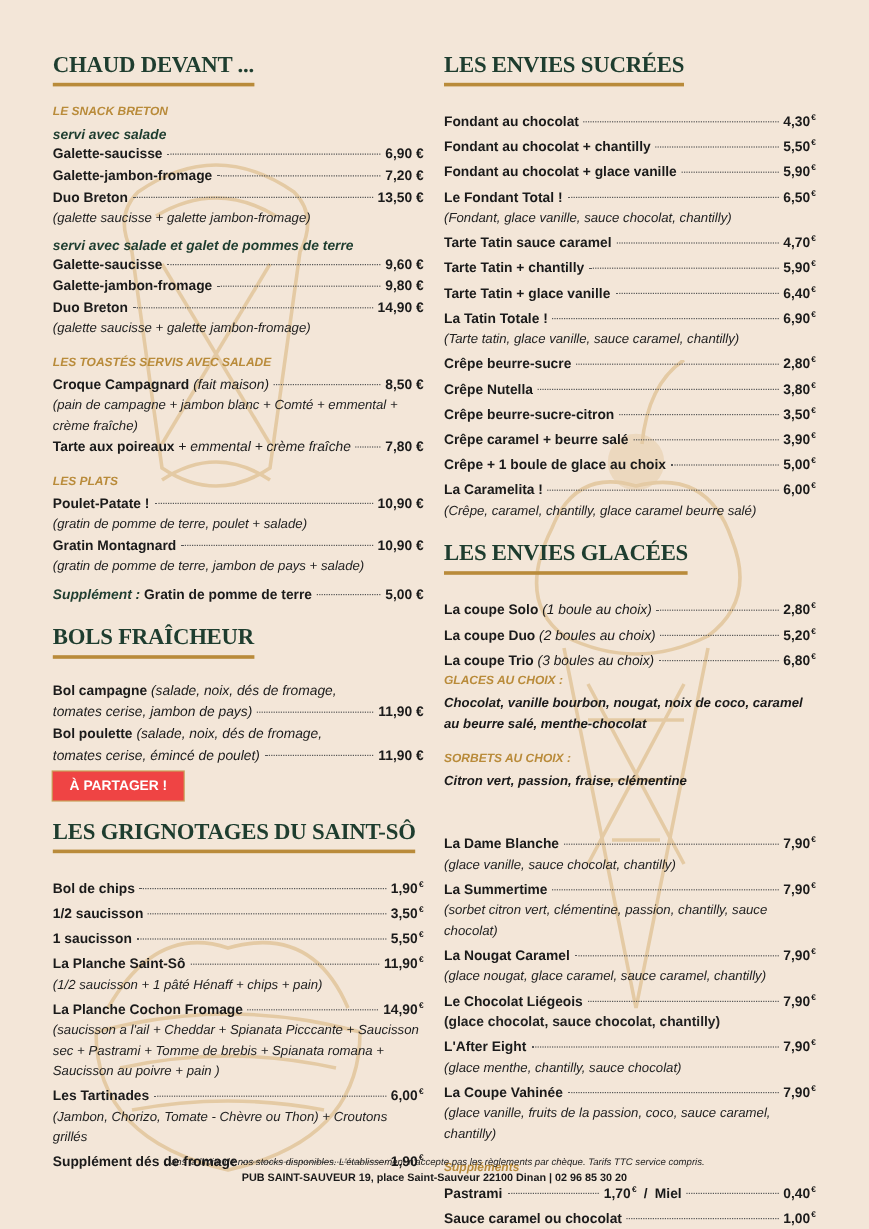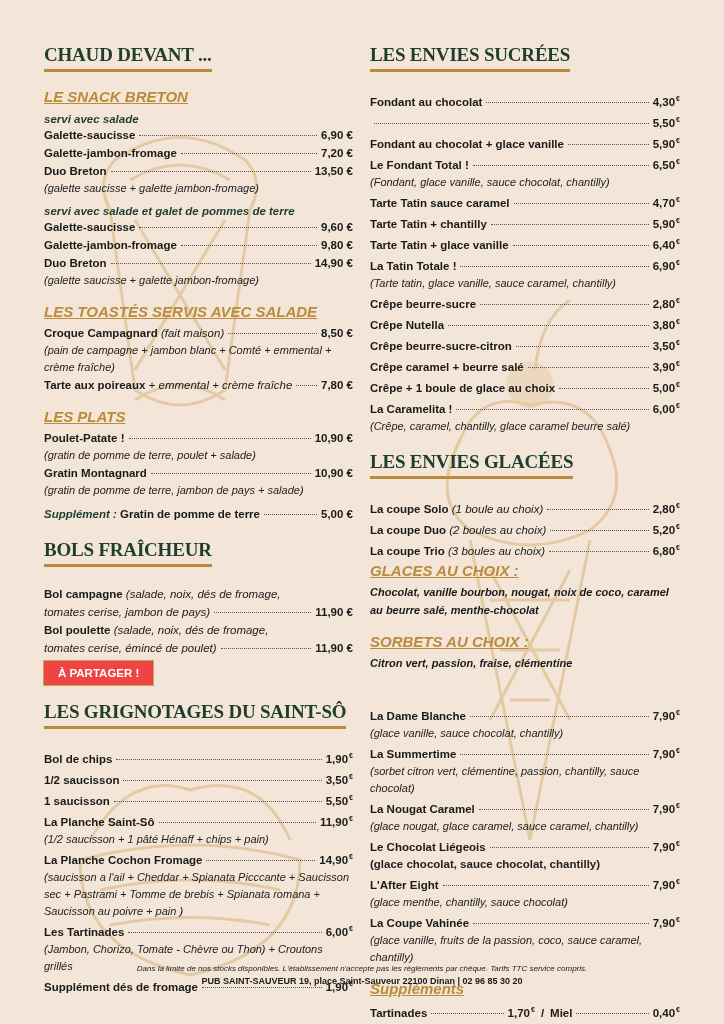--- a/index.html
+++ b/index.html
@@ -23,24 +23,23 @@
     display: inline-block;
     padding-bottom: 3px;
     border-bottom: 3px solid #B98B3A;
     letter-spacing: -0.2px;
     margin-top: 4px;
   }
   .sub-gold {
     color: #B98B3A;
     font-style: italic;
     font-weight: bold;
-    font-size: 15px;
+    font-size: 10px;
     margin-top: 12px;
     margin-bottom: 4px;
-    text-decoration: underline;
   }
   .sub-green {
     color: #1E3D2F;
     font-style: italic;
     font-weight: bold;
     font-size: 11.5px;
     margin-top: 8px;
     margin-bottom: 1px;
   }
   .row {
@@ -264,20 +263,21 @@
 <div class="col col-right">
   <div class="section-title">LES ENVIES SUCRÉES</div>
   <div class="gap-l"></div>
   <div id="sucrees-list">
       <div class="row">
         <span class="name"><span>Fondant au chocolat</span></span>
         <span class="dots"></span>
         <span class="price"><span>4,30</span><sup>€</sup></span>
       </div>
       <div class="row">
+        <span class="name"><span>Fondant au chocolat + chantilly</span></span>
         <span class="dots"></span>
         <span class="price"><span>5,50</span><sup>€</sup></span>
       </div>
       <div class="row">
         <span class="name"><span>Fondant au chocolat + glace vanille</span></span>
         <span class="dots"></span>
         <span class="price"><span>5,90</span><sup>€</sup></span>
       </div>
       <div class="row">
         <span class="name"><span>Le Fondant Total !</span></span>
@@ -399,21 +399,21 @@
       <div class="row">
         <span class="name"><span>La Coupe Vahinée</span></span>
         <span class="dots"></span>
         <span class="price"><span>7,90</span><sup>€</sup></span>
       </div>
       <div class="desc">(glace vanille, fruits de la passion, coco, sauce caramel, chantilly)</div>
     </div>
 
   <div class="sub-gold" style="margin-top:14px">Suppléments</div>
   <div class="row">
-    <span class="name">Tartinades</span>
+    <span class="name">Pastrami</span>
       <span class="dots"></span>
     <span class="price"><span>1,70</span><sup>€</sup></span>
     <span class="price" style="margin:0 6px">/</span>
     <span class="name">Miel</span>
       <span class="dots"></span>
     <span class="price"><span>0,40</span><sup>€</sup></span>
   </div>
   <div class="row">
       <span class="name">Sauce caramel ou chocolat</span>
       <span class="dots"></span>

